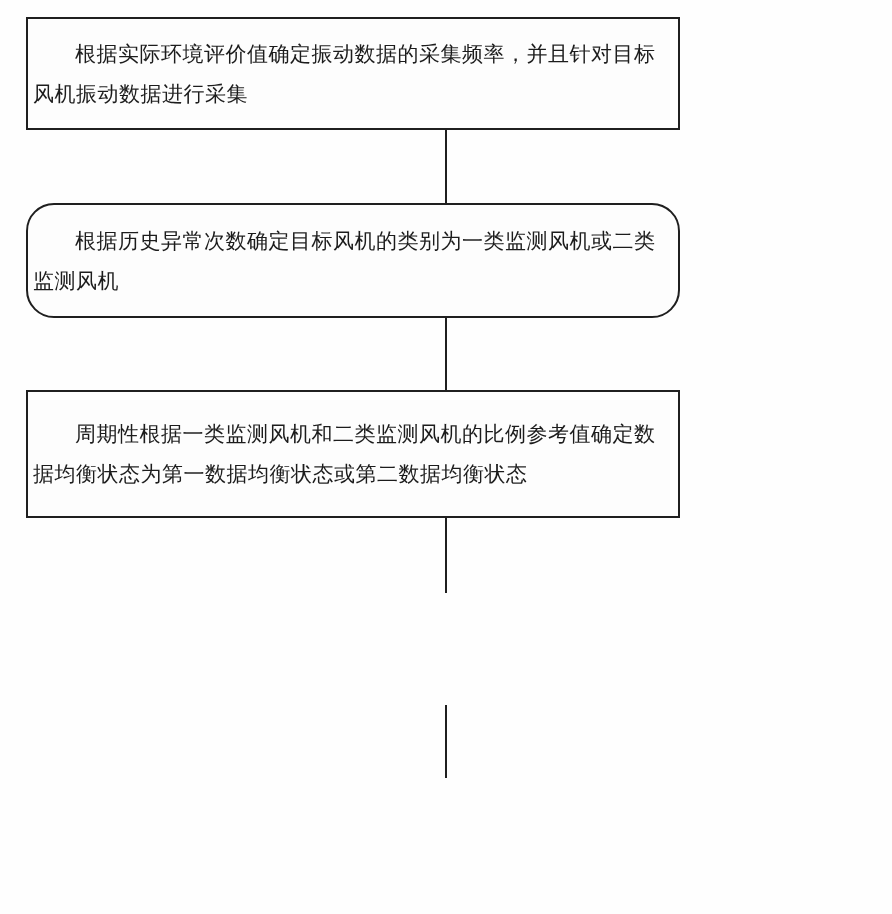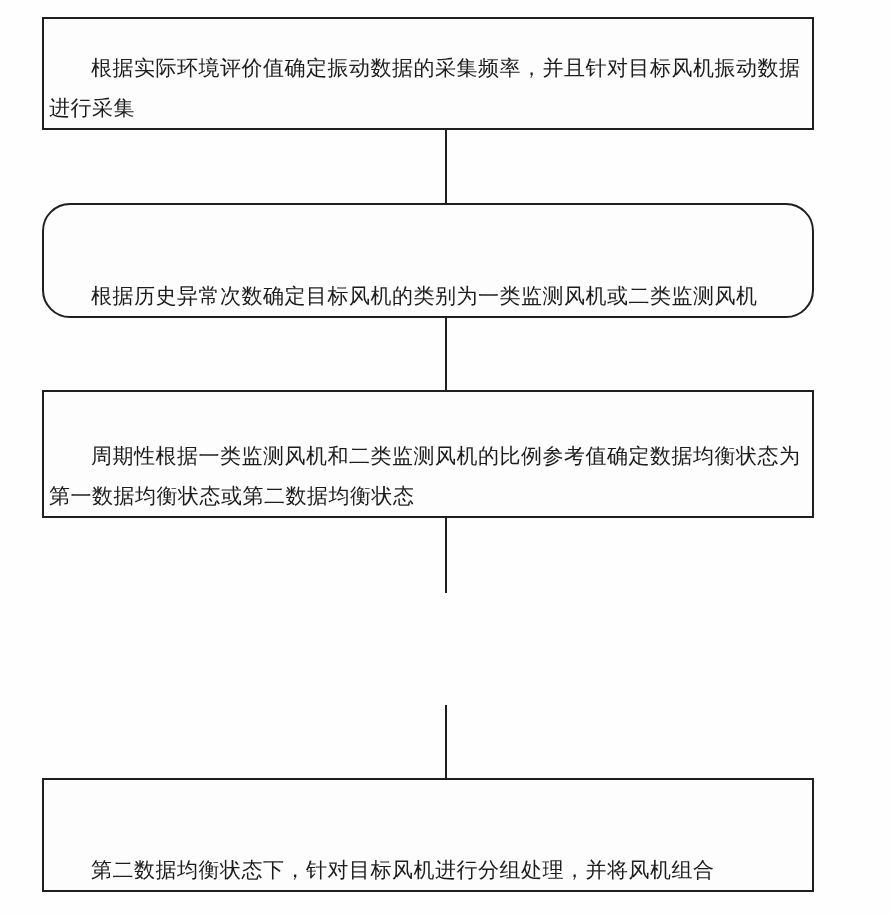--- a/index.html
+++ b/index.html
@@ -8,26 +8,26 @@
   }
   .canvas {
     position: relative;
     width: 892px;
     height: 914px;
     background: #fefefe;
     overflow: hidden;
   }
   .step-box {
     position: absolute;
-    left: 42px;
-    width: 772px;
+    left: 26px;
+    width: 654px;
     border: 2px solid #1f1f1f;
     background: #fdfdfd;
     display: flex;
-    align-items: flex-end;
+    align-items: center;
   }
   .step-text {
     width: 100%;
     padding: 0 9px 0 5px;
     font-size: 21px;
     line-height: 40px;
     letter-spacing: 0.5px;
     color: #1c1c1c;
     text-indent: 2em;
     text-align: left;
@@ -68,17 +68,14 @@
 
   <div class="step-box box-3">
     <div class="step-text">周期性根据一类监测风机和二类监测风机的比例参考值确定数据均衡状态为第一数据均衡状态或第二数据均衡状态</div>
   </div>
 
   <div class="connector conn-3"></div>
 
 
   <div class="connector conn-4"></div>
 
-  <div class="step-box box-5">
-    <div class="step-text">第二数据均衡状态下，针对目标风机进行分组处理，并将风机组合</div>
-  </div>
 
 </div>
 
 </body></html>

